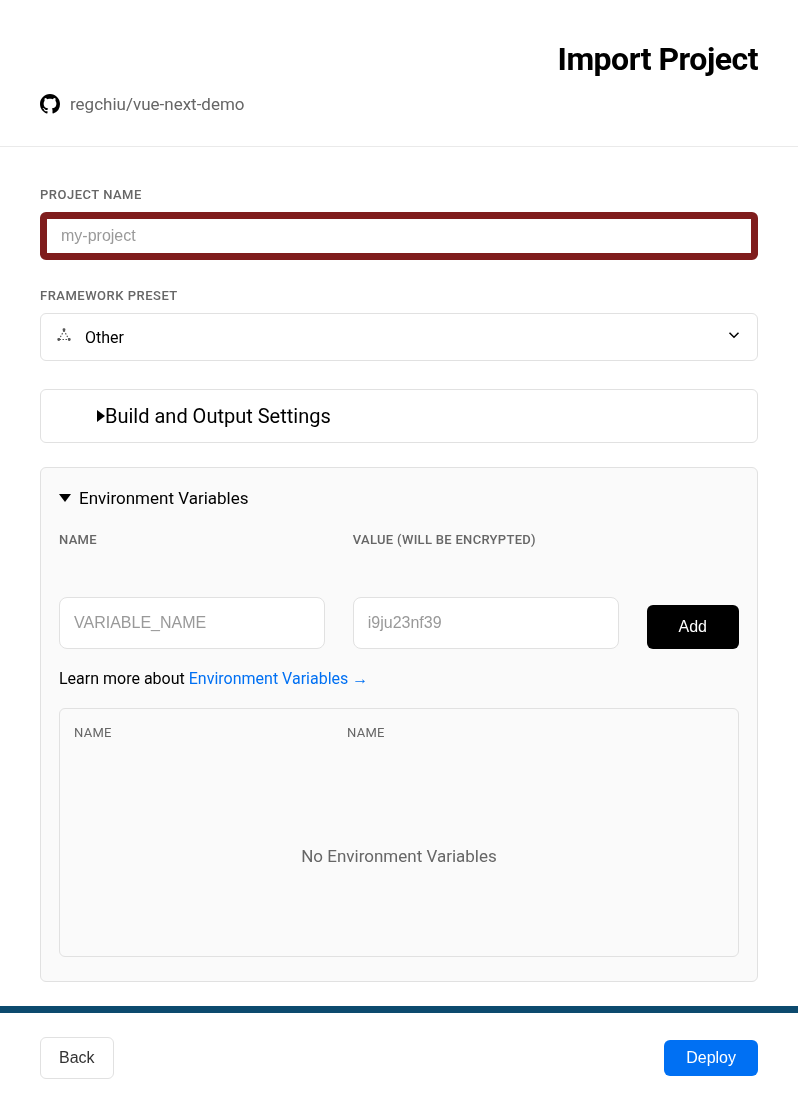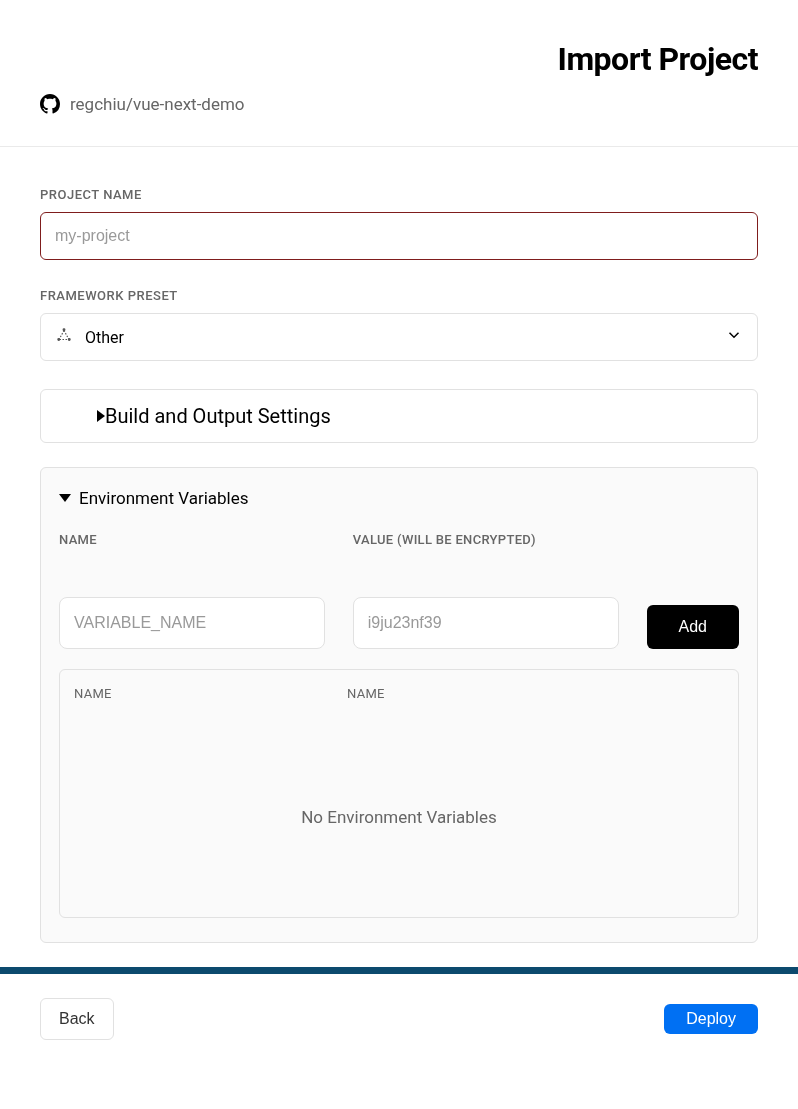--- a/index.html
+++ b/index.html
@@ -36,21 +36,21 @@
   font-weight: 500;
   color: #666;
   letter-spacing: 0.5px;
   margin-bottom: 10px;
 }
 .text-input {
   width: 100%;
   height: 48px;
   padding: 0 14px;
   font-size: 16px;
-  border: 1px solid #7f1d1d;
+  border: 7px solid #7f1d1d;
   border-radius: 6px;
   background: #fff;
   color: #b91c1c;
   outline: none;
 }
 .text-input::placeholder { color: #999; }
 .field-group { margin-bottom: 28px; }
 .select-box {
   width: 100%;
   height: 48px;
@@ -177,21 +177,21 @@
   height: 42px;
   padding: 0 18px;
   background: #fff;
   color: #333;
   border: 1px solid #e1e1e1;
   border-radius: 6px;
   font-size: 16px;
   cursor: pointer;
 }
 .deploy-btn {
-  height: 30px;
+  height: 36px;
   padding: 0 22px;
   background: #0070F3;
   color: #fff;
   border: none;
   border-radius: 6px;
   font-size: 16px;
   font-weight: 500;
   cursor: pointer;
 }
 .triangle-right {
@@ -272,20 +272,23 @@
       </div>
       <div class="env-col-value">
         <div class="env-label">VALUE (WILL BE ENCRYPTED)</div>
         <input class="env-input" type="text" placeholder="i9ju23nf39" style="">
       </div>
       <div class="env-col-btn">
         <button class="add-btn">Add</button>
       </div>
     </div>
 
+    <div class="learn-line">
+      <span>Learn more about </span><a href="#" class="learn-link">Environment Variables →</a>
+    </div>
 
     <div class="env-table">
       <div class="env-table-head">
         <div>NAME</div>
         <div>NAME</div>
       </div>
       <div class="env-empty">No Environment Variables</div>
     </div>
   </div>
 </div>

